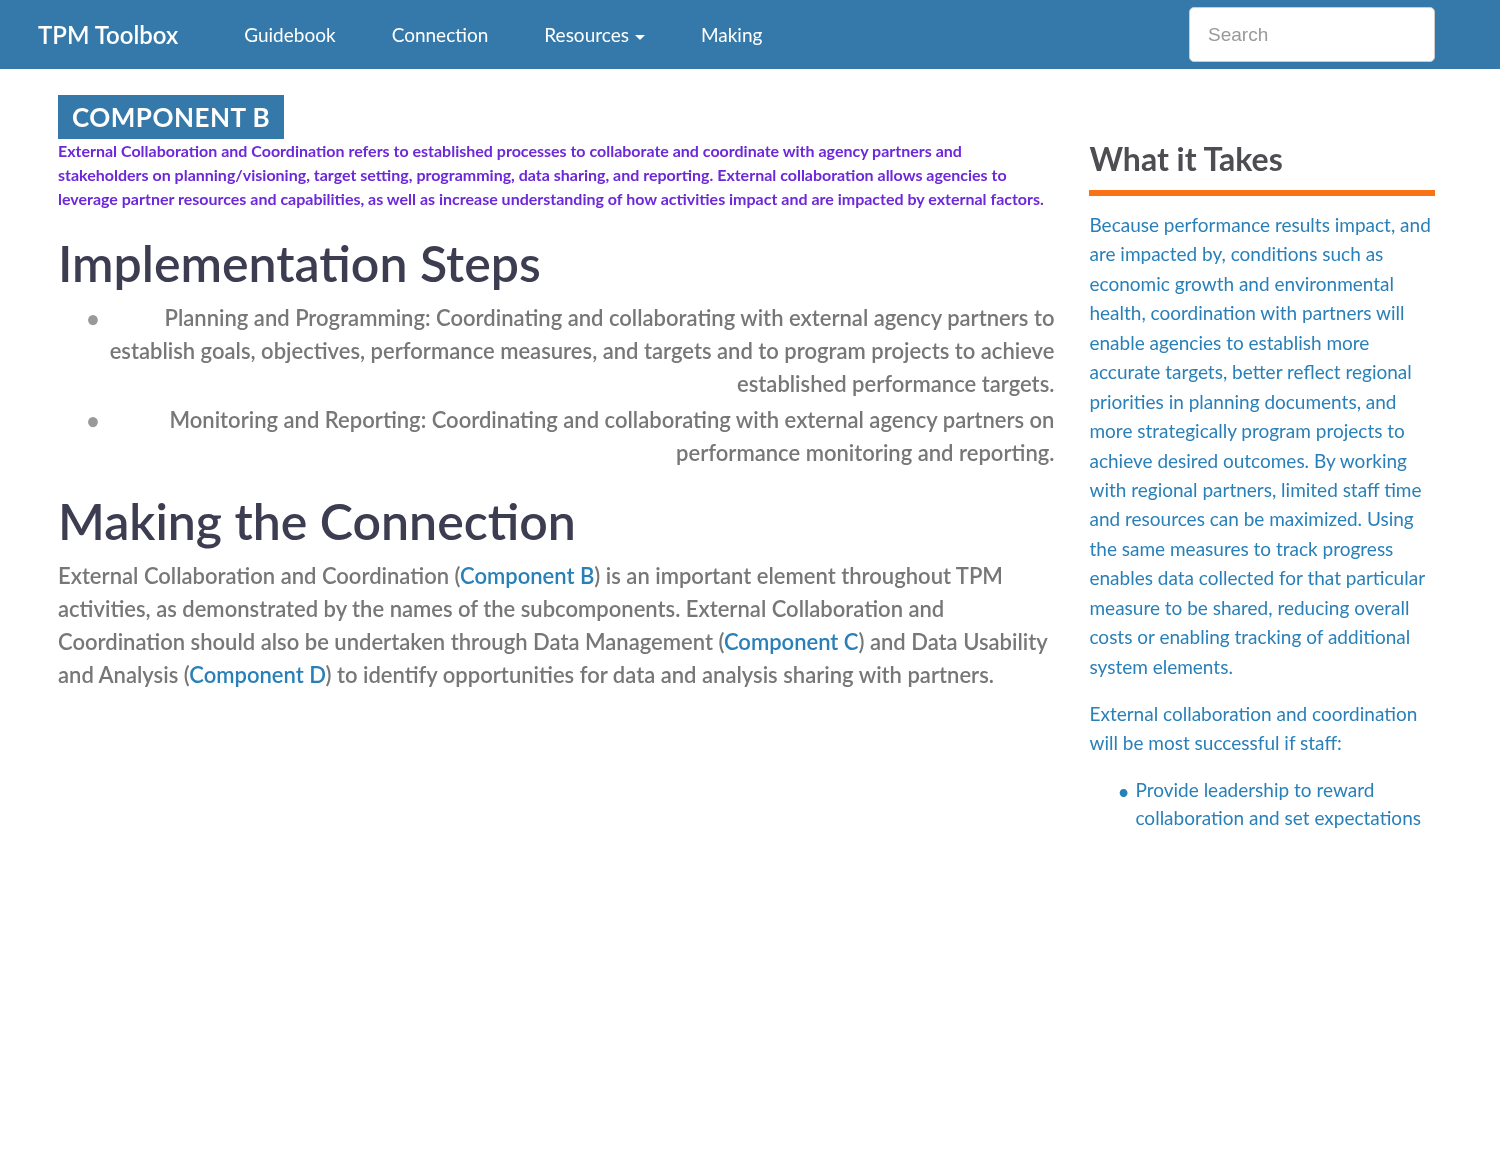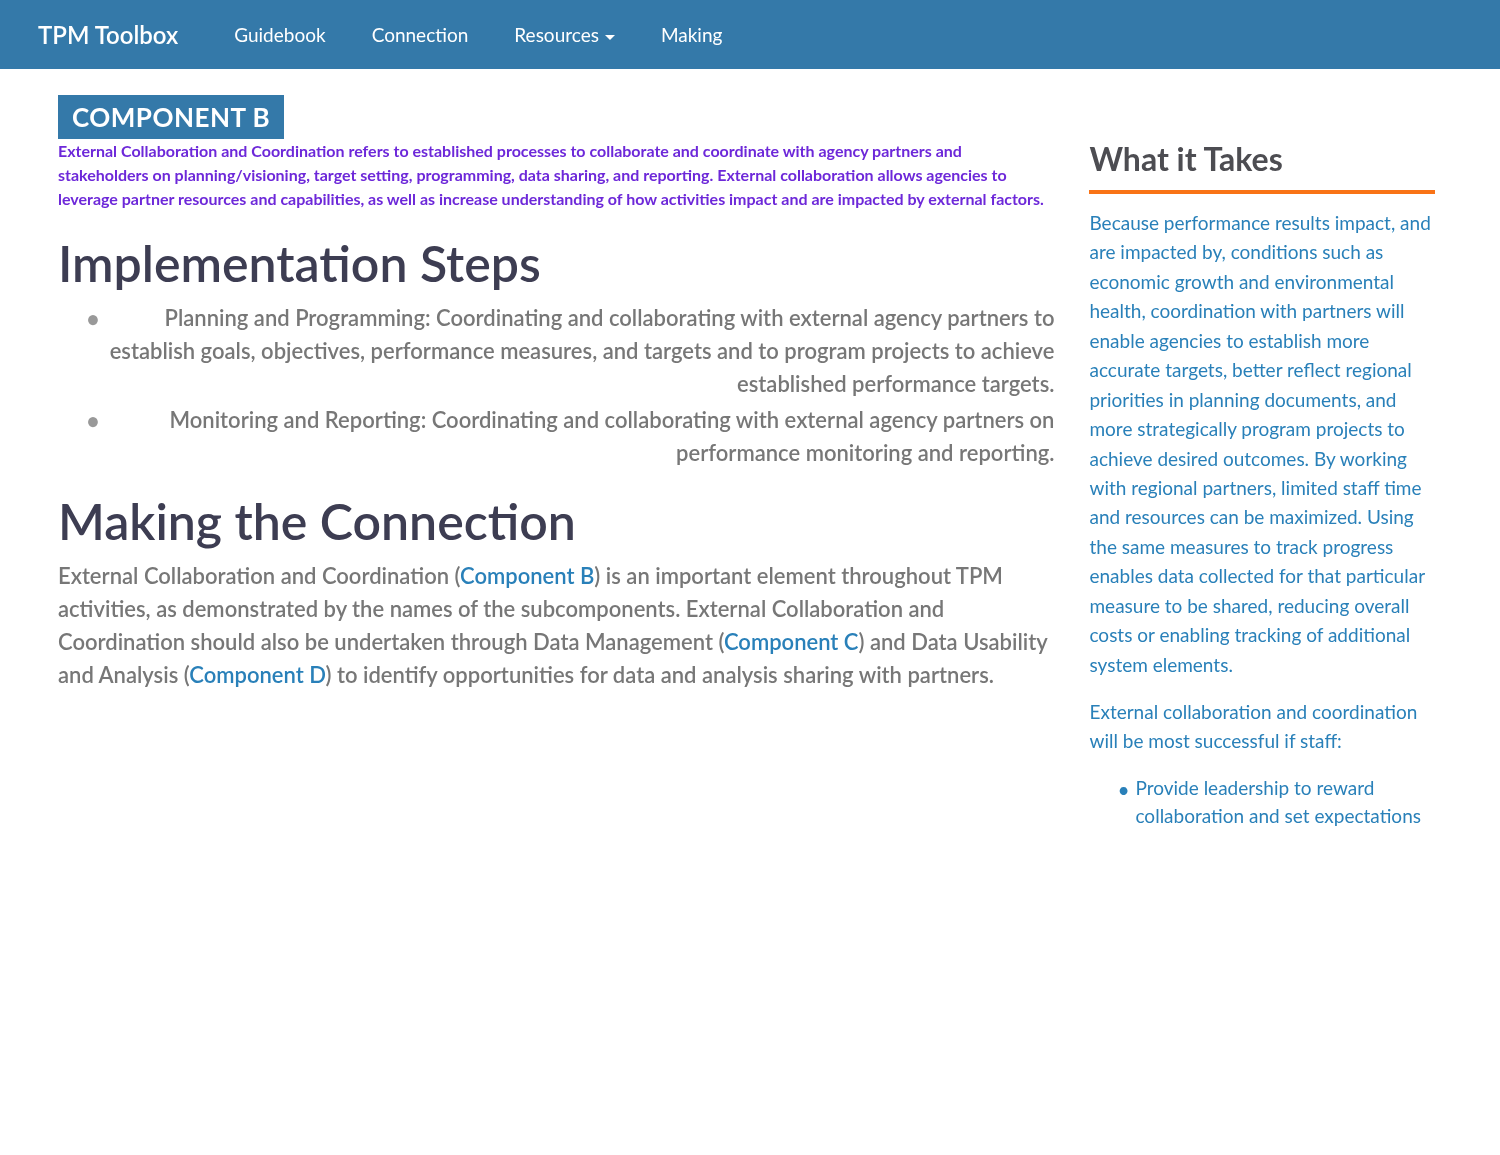--- a/index.html
+++ b/index.html
@@ -15,21 +15,21 @@
     .header {
       background: #3479a9;
       padding: 0 20px;
       display: flex;
       align-items: center;
       height: 69px;
     }
     .nav-left {
       display: flex;
       align-items: center;
-      gap: 10px;
+      gap: 20px;
     }
     .brand {
       color: #fff;
       font-size: 24px;
       font-weight: 600;
       padding: 0 18px;
       margin-right: 10px;
     }
     .nav-link {
       color: #fff;
@@ -146,21 +146,21 @@
       color: #2980b9;
       font-weight: 600;
       cursor: pointer;
     }
     .side-heading {
       font-size: 32px;
       font-weight: 700;
       color: #4d4d52;
       margin-bottom: 14px;
       padding-bottom: 12px;
-      border-bottom: 4px solid #f97316;
+      border-bottom: 6px solid #f97316;
     }
     .side-text {
       font-size: 19px;
       color: #2980b9;
       line-height: 1.55;
       margin-bottom: 18px;
     }
     .side-bullet-list {
       list-style: none;
       padding-left: 28px;
@@ -185,20 +185,23 @@
 <body>
 
 <div class="header">
   <div class="nav-left">
     <div class="brand">TPM Toolbox</div>
     <div class="nav-link">Guidebook</div>
     <div class="nav-link">Connection</div>
     <div class="nav-link dropdown">Resources</div>
     <div class="nav-link">Making</div>
   </div>
+  <div class="nav-right">
+    <input type="text" class="search-input" placeholder="Search" style="">
+  </div>
 </div>
 
 <div class="container">
   <div class="component-label">COMPONENT B</div>
 
   <div class="content-row">
     <div class="main-col">
       <p class="intro-text">External Collaboration and Coordination refers to established processes to collaborate and coordinate with agency partners and stakeholders on planning/visioning, target setting, programming, data sharing, and reporting. External collaboration allows agencies to leverage partner resources and capabilities, as well as increase understanding of how activities impact and are impacted by external factors.</p>
 
       <h2 class="section-heading">Implementation Steps</h2>

